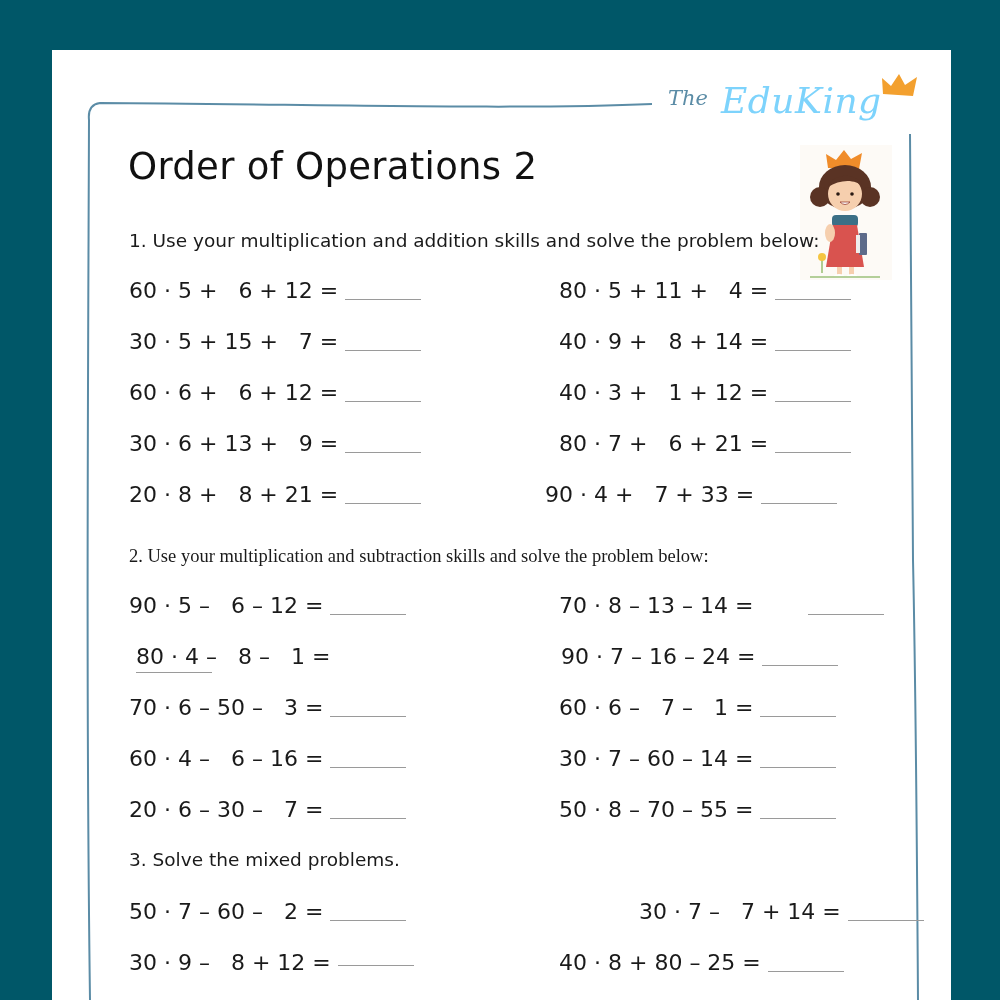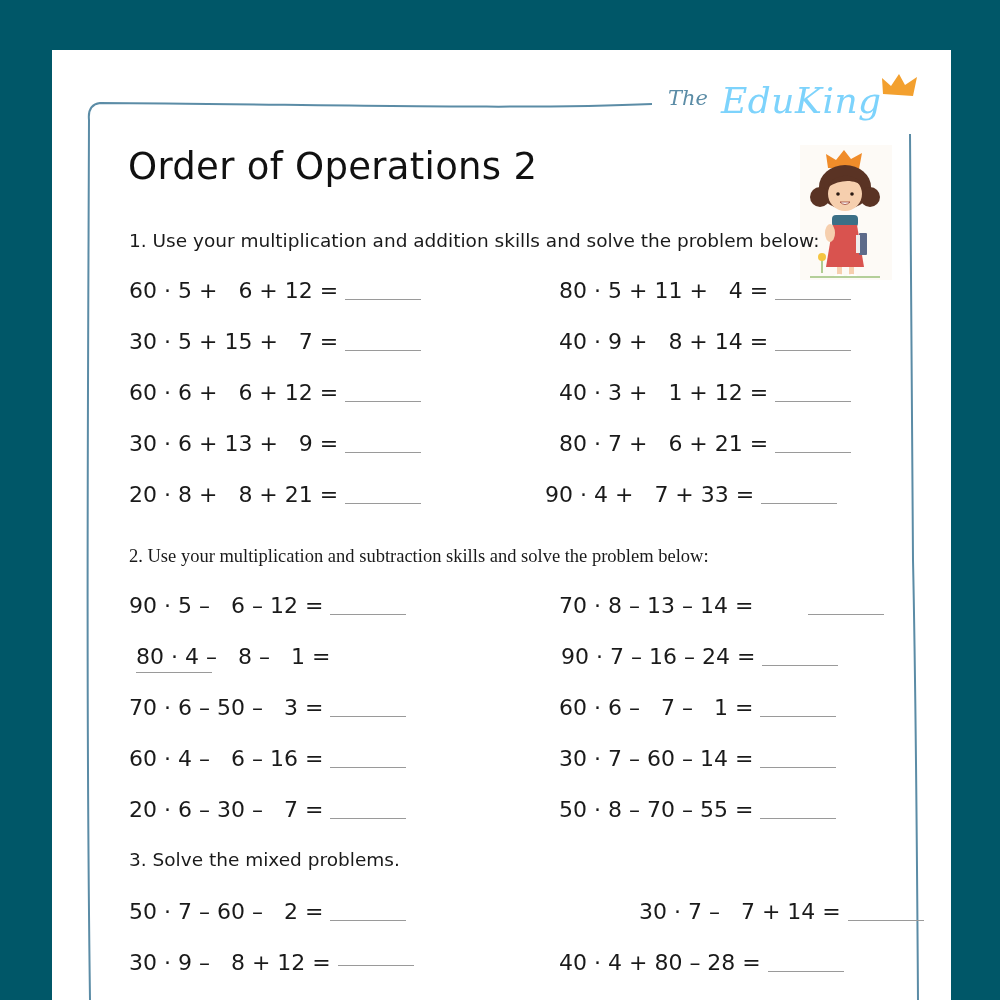--- a/index.html
+++ b/index.html
@@ -196,13 +196,13 @@
 <div class="problem" style="left:559px; top:695px;"><span class="expr">60 · 6 –   7 –   1 =</span><span class="blank"></span></div>
 <div class="problem" style="left:559px; top:746px;"><span class="expr">30 · 7 – 60 – 14 =</span><span class="blank"></span></div>
 <div class="problem" style="left:559px; top:797px;"><span class="expr">50 · 8 – 70 – 55 =</span><span class="blank"></span></div>
 
 <div class="instruction" style="top:849px;">3. Solve the mixed problems.</div>
 
 <div class="problem" style="left:129px; top:899px;"><span class="expr">50 · 7 – 60 –   2 =</span><span class="blank"></span></div>
 <div class="problem" style="left:129px; top:950px;align-items:center;"><span class="expr">30 · 9 –   8 + 12 =</span><span class="blank"></span></div>
 
 <div class="problem" style="left:591px; top:899px;margin-left:48px;"><span class="expr">30 · 7 –   7 + 14 =</span><span class="blank"></span></div>
-<div class="problem" style="left:559px; top:950px;"><span class="expr">40 · 4 + 80 – 28 =</span><span class="blank"></span></div>
+<div class="problem" style="left:559px; top:950px;"><span class="expr">40 · 8 + 80 – 25 =</span><span class="blank"></span></div>
 
 </body></html>

